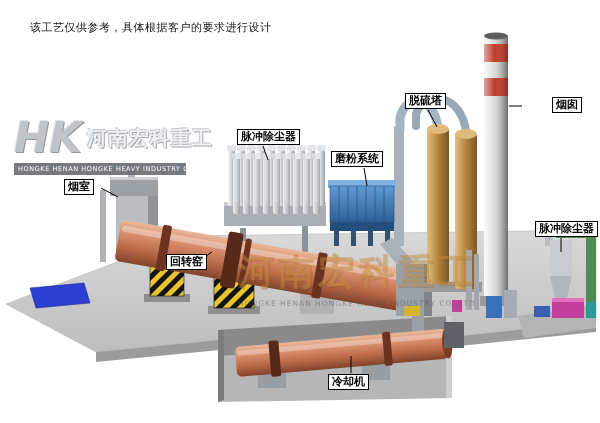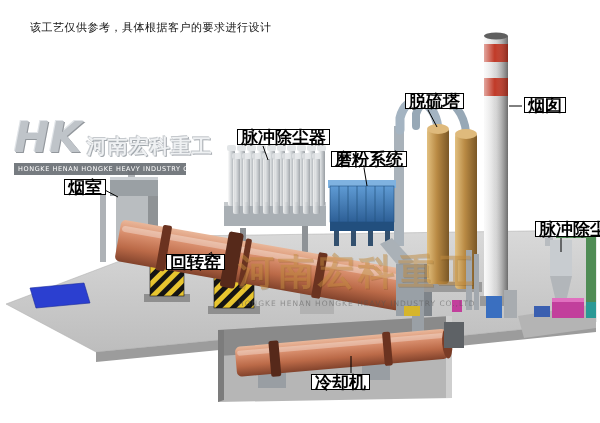--- a/index.html
+++ b/index.html
@@ -5,25 +5,25 @@
   * { margin:0; padding:0; box-sizing:border-box; }
   html,body { width:600px; height:423px; background:#fff; overflow:hidden;
     font-family:"DejaVu Sans","Liberation Sans",sans-serif; }
   .stage { position:relative; width:600px; height:423px; background:#fff; }
   .scene { position:absolute; left:0; top:0; z-index:1; }
 
   .disclaimer { position:absolute; left:30px; top:20px; z-index:10;
     font-size:11px; color:#141414; letter-spacing:.5px; white-space:nowrap; }
 
   .label { position:absolute; z-index:10; background:#fff; border:1px solid #000;
-    font-size:17px; font-weight:700; line-height:14px; padding:0 3px;
+    font-size:11px; font-weight:700; line-height:14px; padding:0 3px;
     color:#000; white-space:nowrap; }
 
   .logo { position:absolute; left:14px; top:116px; z-index:6; opacity:.9; }
-  .logo-row { display:flex; align-items:flex-end; gap:5px; }
+  .logo-row { display:flex; align-items:center; gap:5px; }
   .logo-hk { font-size:42px; font-weight:800; font-style:italic; line-height:44px;
     color:#b9bec4; text-shadow:1px 1px 0 #878c92,-1px -1px 0 #dde1e5; }
   .logo-cn { font-size:20px; font-weight:700; letter-spacing:1px; color:#eef0f2;
     text-shadow:0 0 1px #9aa0a6,1px 1px 0 #9aa0a6,-1px -1px 0 #c4c8cc; white-space:nowrap; }
   .logo-bar { margin-top:3px; width:172px; background:#686d73; color:#fff;
     font-size:6.5px; letter-spacing:.6px; padding:2px 4px; text-align:center; white-space:nowrap; }
 
   .watermark { position:absolute; left:238px; top:248px; z-index:5; opacity:.5; pointer-events:none; }
   .wm-cn { font-size:36px; font-weight:700; letter-spacing:4px; color:#c08a3e;
     white-space:nowrap; text-shadow:1px 1px 0 rgba(110,70,15,.45); }
@@ -247,18 +247,18 @@
 
   <div class="watermark">
     <div class="wm-cn">河南宏科重工</div>
     <div class="wm-en">HONGKE HENAN HONGKE HEAVY INDUSTRY CO.,LTD</div>
   </div>
 
   <div class="label" style="left:64px;top:179px">烟室</div>
   <div class="label" style="left:237px;top:129px">脉冲除尘器</div>
   <div class="label" style="left:331px;top:151px">磨粉系统</div>
   <div class="label" style="left:405px;top:93px">脱硫塔</div>
-  <div class="label" style="left:524px;top:97px">烟囱</div>
+  <div class="label" style="left:552px;top:97px">烟囱</div>
   <div class="label" style="left:535px;top:221px">脉冲除尘器</div>
   <div class="label" style="left:166px;top:254px">回转窑</div>
-  <div class="label" style="left:311px;top:374px">冷却机</div>
+  <div class="label" style="left:328px;top:374px">冷却机</div>
 
 </div>
 
 </body></html>

